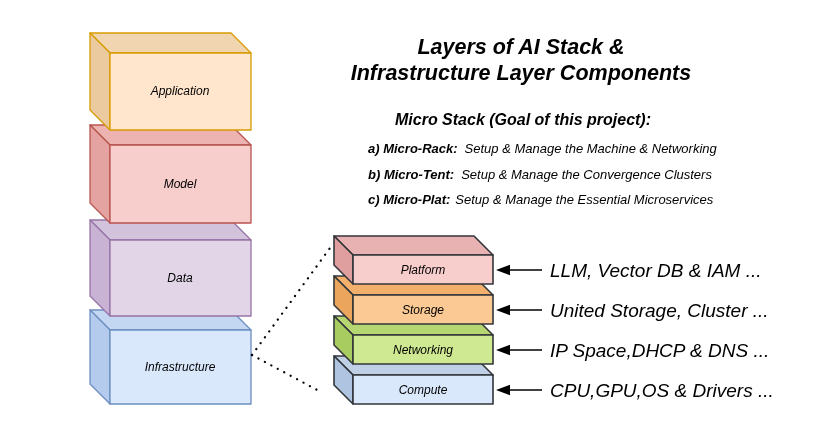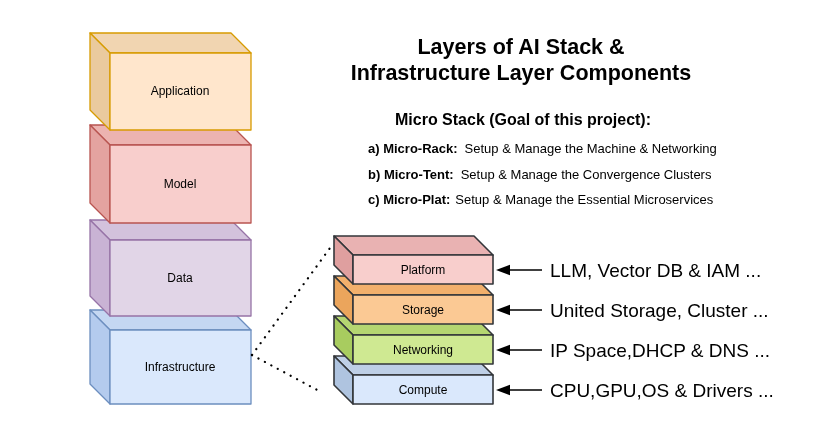--- a/index.html
+++ b/index.html
@@ -1,16 +1,16 @@
 <!DOCTYPE html>
 <html><head>
 <meta charset="utf-8">
 <style>
   html,body{margin:0;padding:0;background:#ffffff;}
-  .canvas{width:825px;height:436px;position:relative;overflow:hidden;background:#ffffff;}
+  .canvas{width:825px;height:436px;position:relative;overflow:hidden;background:#ffffff;font-style:italic;}
   svg text{font-family:"Liberation Sans","DejaVu Sans",sans-serif;fill:#000000;}
   .title-line{font-size:21.5px;font-weight:700;text-anchor:middle;}
   .subtitle{font-size:16px;font-weight:700;text-anchor:middle;}
   .goal-line{font-size:13px;}
   .goal-label{font-weight:700;}
   .box-label{font-size:12px;text-anchor:middle;dominant-baseline:central;}
   .annotation{font-size:19px;dominant-baseline:central;}
   .big-cube polygon,.big-cube rect{stroke-width:1.3;stroke-linejoin:round;}
   .small-cube polygon,.small-cube rect{stroke-width:1.6;stroke-linejoin:round;}
   .arrow-line{stroke-width:1.6;}

